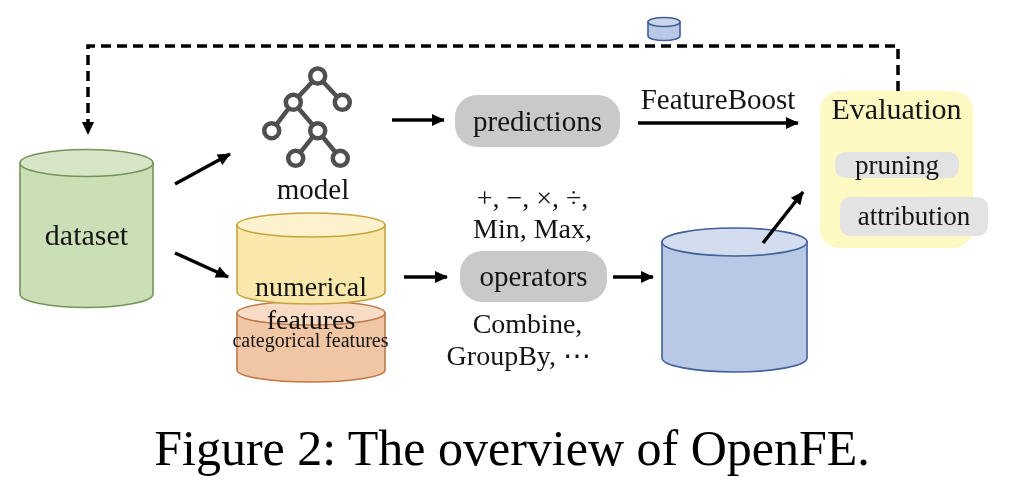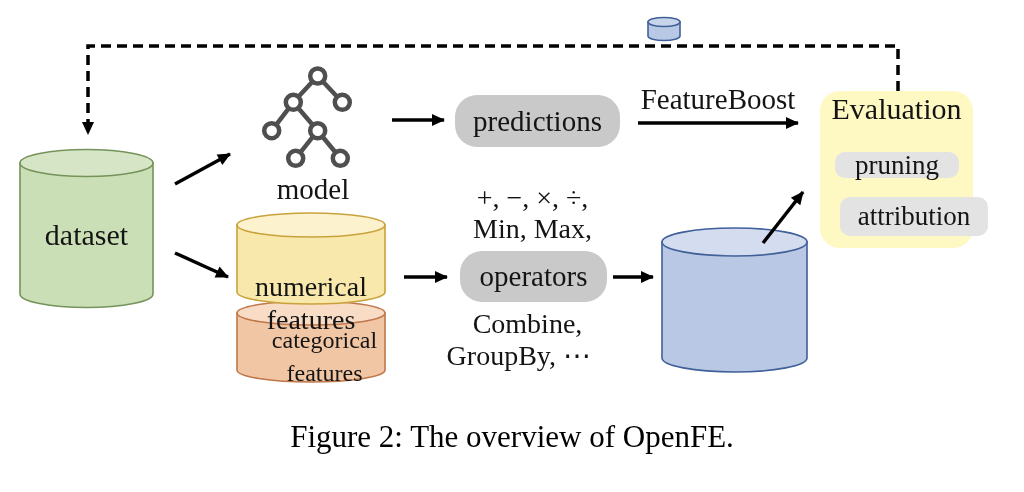--- a/index.html
+++ b/index.html
@@ -39,25 +39,25 @@
   #attribution-box { left:20px; top:106px; width:148px; height:39px; }
   #feedback-label  { left:330px; top:7px;  width:300px; font-size:29px; }
   #dataset-label   { left:20px;  top:218px; width:133px; font-size:30px; }
   #model-label     { left:253px; top:172px; width:120px; }
   #featureboost-label { left:628px; top:82px; width:180px; }
   #ops-above-1 { left:445px; top:181px; width:175px; font-size:28px; }
   #ops-above-2 { left:445px; top:212px; width:175px; font-size:28px; }
   #ops-below-1 { left:440px; top:307px; width:175px; font-size:28px; }
   #ops-below-2 { left:416px; top:339px; width:175px; font-size:28px;text-align:right; }
   #numerical-label   { left:237px; top:230px; width:148px; font-size:28px; line-height:33px;margin-top:40px; }
-  #categorical-label { left:237px; top:324px; width:175px; font-size:24px; line-height:33px; }
+  #categorical-label { left:223px; top:324px; width:175px; font-size:20px; line-height:33px; }
   #candidate-label   { left:670px; top:249px; width:130px; font-size:28px; line-height:35px; }
   #caption {
     position:absolute; left:0; top:419px; width:1024px; text-align:center;
-    font-size:31px; color:#000;
+    font-size:50px; color:#000;
   }
 </style>
 </head>
 <body>
 
 <div id="canvas">
 
   <svg id="gfx" viewBox="0 0 1024 492" xmlns="http://www.w3.org/2000/svg">
     <defs>
       <marker id="ah" markerWidth="20" markerHeight="20" refX="13" refY="7" orient="auto" markerUnits="userSpaceOnUse">

